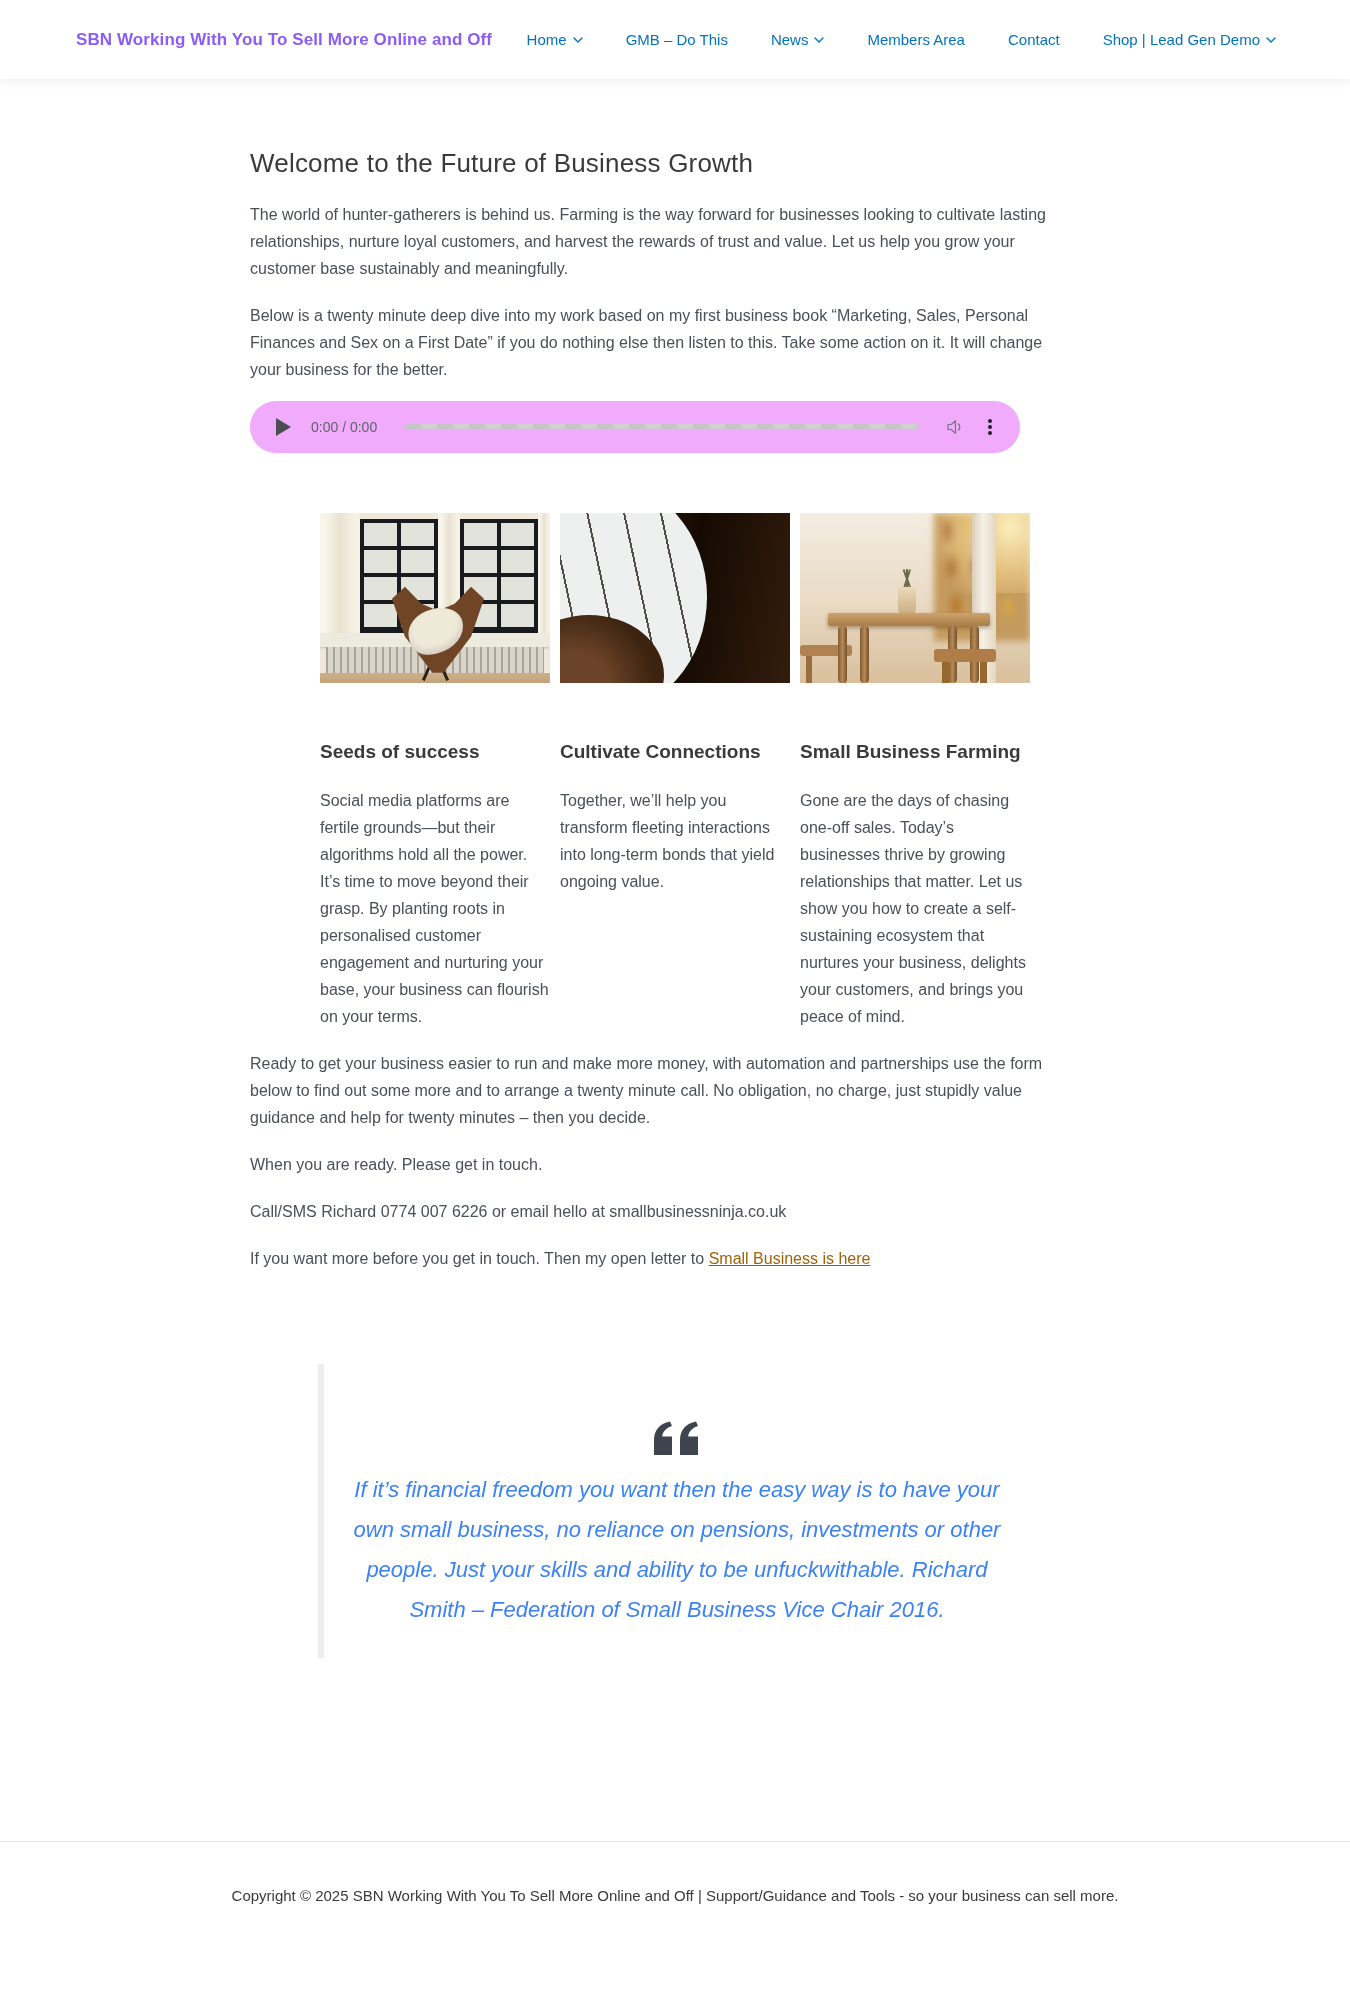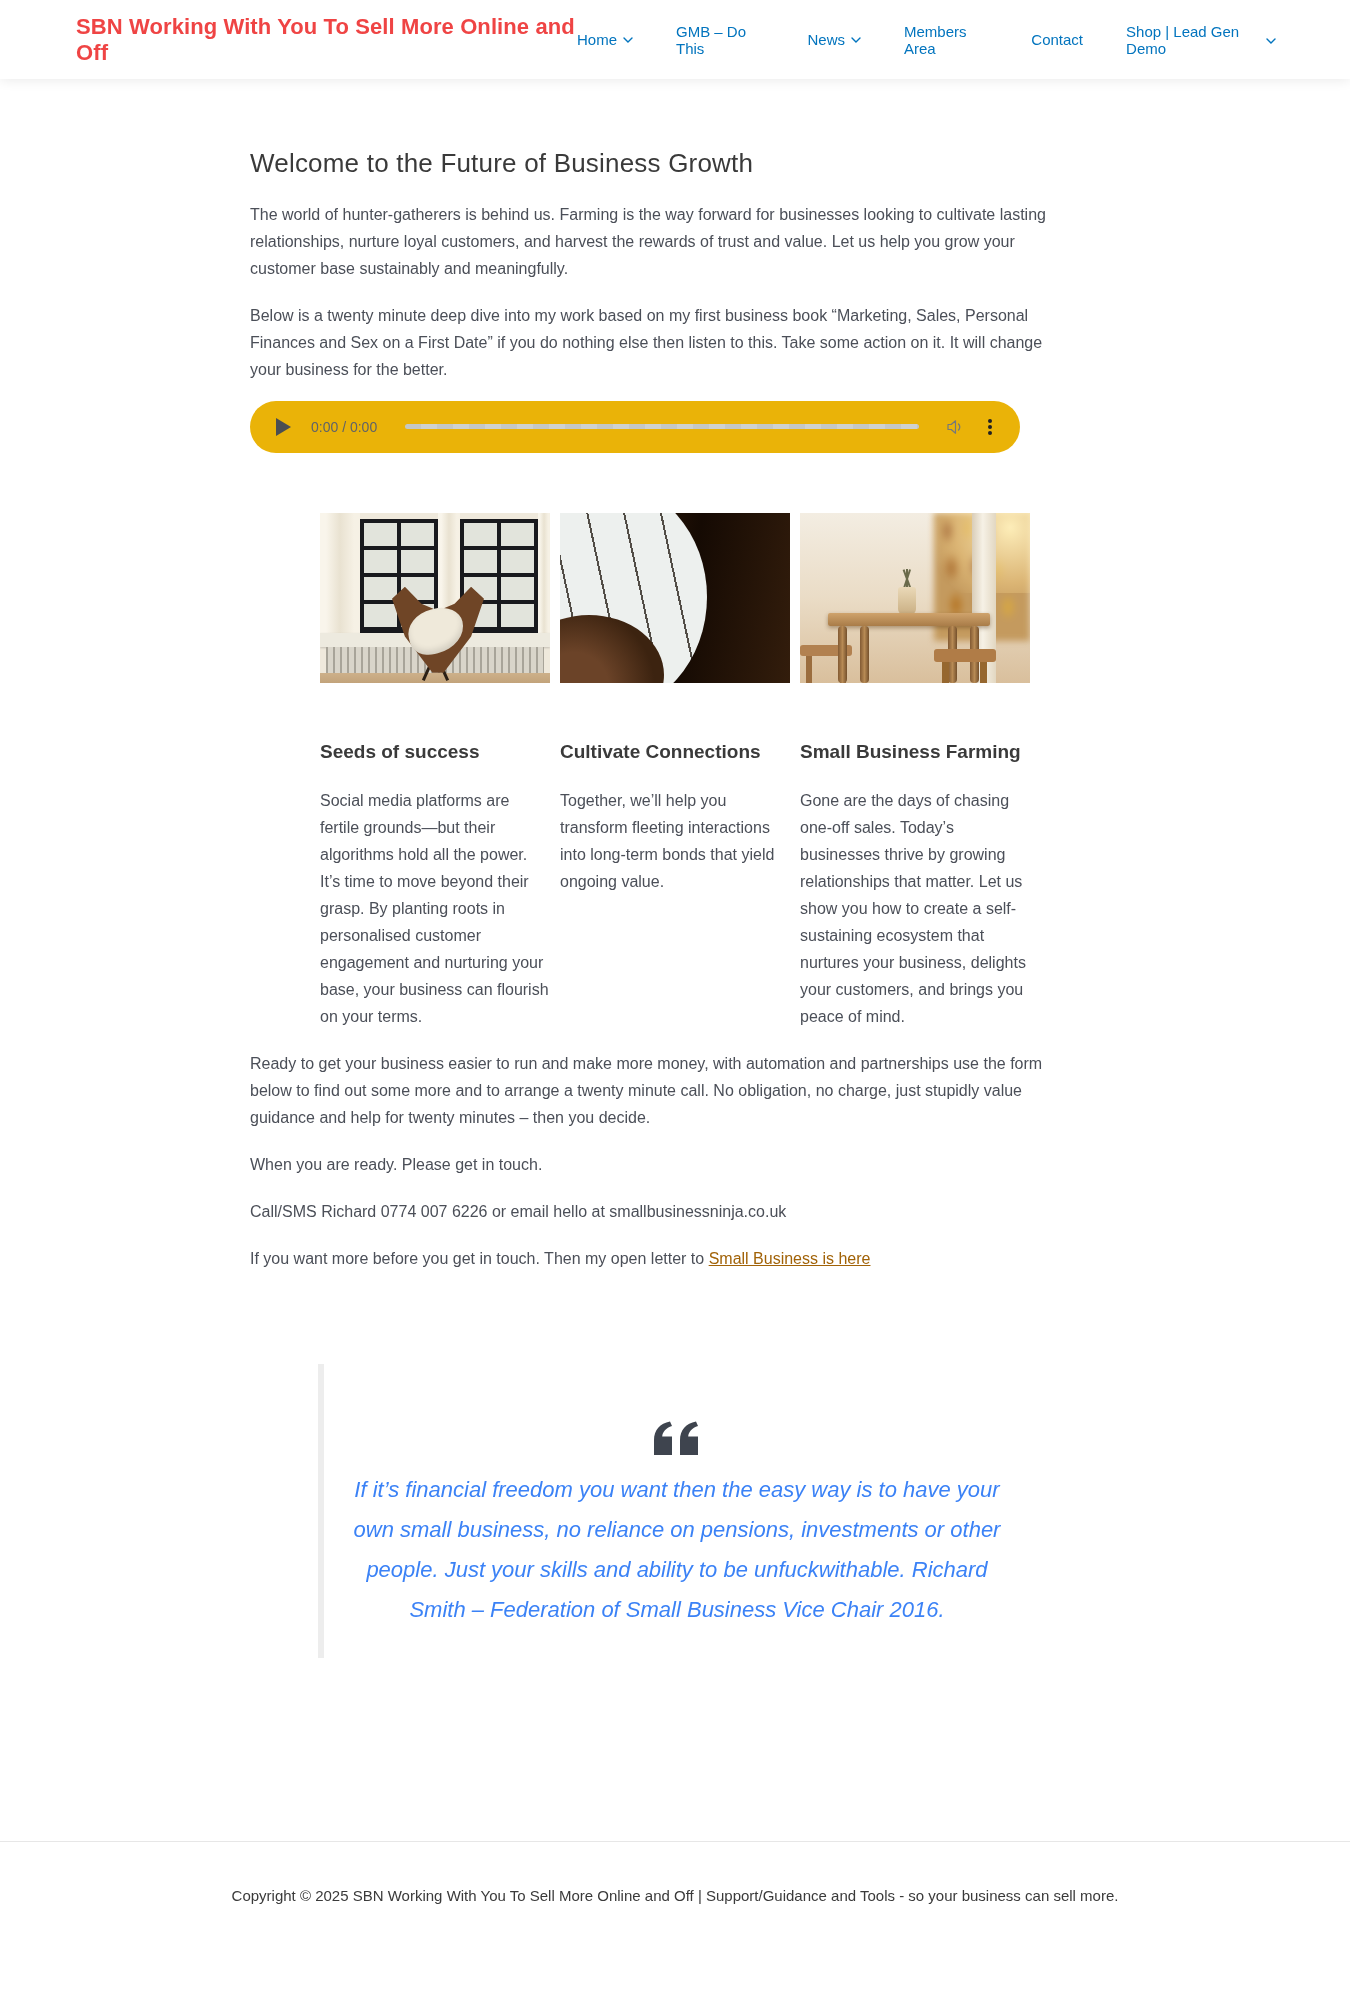--- a/index.html
+++ b/index.html
@@ -2,35 +2,35 @@
 <html><head>
 <meta charset="utf-8">
 <style>
   * { box-sizing: border-box; }
   html,body { margin:0; padding:0; background:#ffffff; }
   body { width:1350px; font-family:"Liberation Sans","DejaVu Sans",sans-serif; color:#4b4f58; }
 
   
   .site-header { height:79px; display:flex; align-items:center; padding:0 74px 0 76px;
     background:#fff; box-shadow:0 1px 12px rgba(0,0,0,.09); position:relative; }
-  .logo { font-size:22px; font-weight:700; color:#ef4444; text-decoration:none; letter-spacing:.1px; }
+  .logo { font-size:17px; font-weight:700; color:#8b5cf6; text-decoration:none; letter-spacing:.1px; }
   .main-nav { margin-left:auto; }
   .main-nav ul { list-style:none; margin:0; padding:0; display:flex; column-gap:43px; align-items:center; }
   .main-nav a { color:#0274be; text-decoration:none; font-size:15px; display:inline-flex; align-items:center; gap:6px; }
   .caret { display:inline-flex; margin-top:2px; }
 
   
   main { width:810px; margin-left:250px; padding-top:69px; }
   h1 { font-size:26px; line-height:1.18; font-weight:500; color:#3a3a3a; margin:0; letter-spacing:.2px; }
   main p { font-size:16px; line-height:27px; margin:20px 0 0; color:#4b4f58; }
   main > p:first-of-type { margin-top:22px; }
   .textlink { color:#a16207; text-decoration:underline; }
 
   
-  .audio { margin-top:18px; width:770px; height:52px; border-radius:26px; background:#eab308;
+  .audio { margin-top:18px; width:770px; height:52px; border-radius:26px; background:#f0abfc;
     display:flex; align-items:center; padding:0 20px 0 26px; }
   .play { width:0; height:0; border-left:15px solid #4a4e53; border-top:9px solid transparent;
     border-bottom:9px solid transparent; margin-right:20px; cursor:pointer; flex:none; }
   .atime { font-size:14px; color:#5f6368; margin-right:28px; white-space:nowrap; }
   .seek { flex:1; height:5px; border-radius:3px; margin-right:28px; cursor:pointer;
     background:repeating-linear-gradient(90deg,#c4c7c6 0 16px,#ced1d0 16px 32px); }
   .vol { display:flex; margin-right:24px; cursor:pointer; flex:none; }
   .kebab { width:4px; height:4px; border-radius:50%; background:#202124; margin-right:8px; flex:none;
     box-shadow:0 -6px 0 #202124, 0 6px 0 #202124; cursor:pointer; }
 

